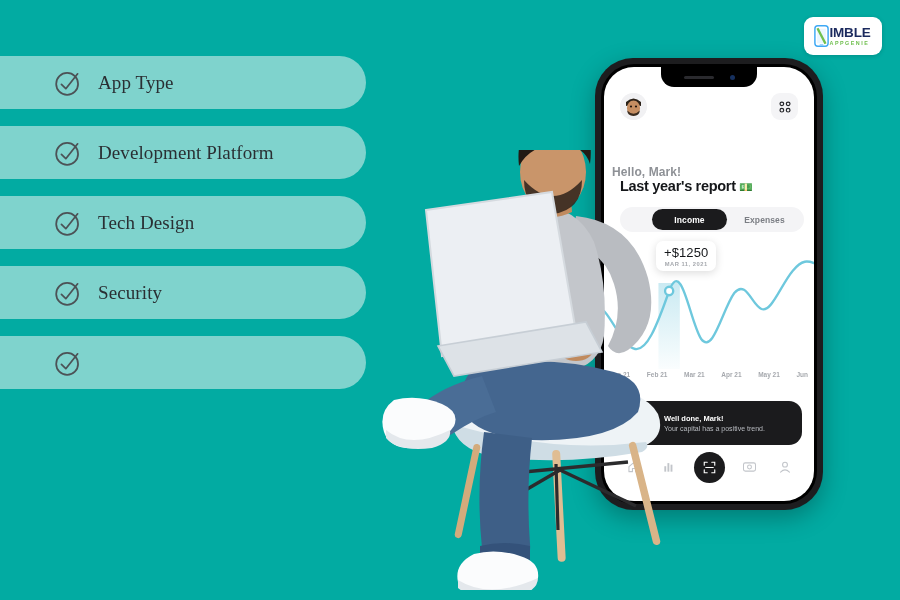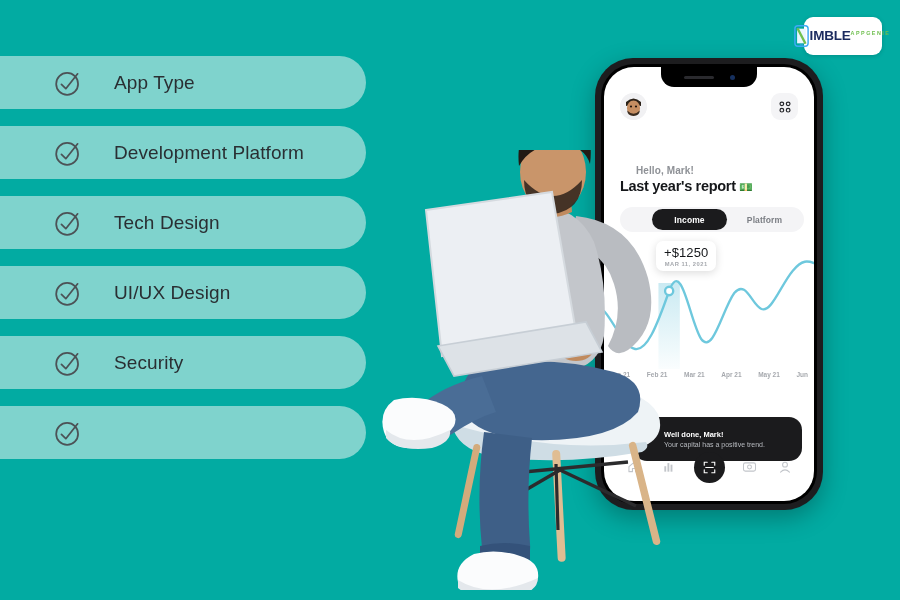--- a/index.html
+++ b/index.html
@@ -39,26 +39,26 @@
   .pill .check-icon {
     position: absolute;
     left: 54px;
     top: 50%;
     transform: translateY(-50%);
     width: 28px;
     height: 28px;
     display: block;
   }
   .pill .pill-label {
-    margin-left: 60px;
+    margin-left: 44px;
     font-size: 19px;
     color: #2a2f33;
     letter-spacing: 0.1px;
     white-space: nowrap;
-    font-family: Liberation Sans, sans-serif;
+    font-family: Liberation Serif, serif;
   }
 
   
   #logo-badge {
     position: absolute;
     right: 18px;
     top: 17px;
     width: 78px;
     height: 38px;
     background: #ffffff;
@@ -75,21 +75,21 @@
     gap: 1px;
     transform: translateX(-1px);
   }
   #logo-phone {
     width: 15px;
     height: 22px;
     flex: 0 0 auto;
   }
   #logo-words {
     display: flex;
-    flex-direction: row;
+    flex-direction: column;
     line-height: 1;
   }
   #logo-main {
     font-size: 13.5px;
     font-weight: bold;
     color: #1b2a5e;
     letter-spacing: -0.2px;
   }
   #logo-sub {
     font-size: 5.4px;
@@ -182,23 +182,23 @@
     height: 27px;
     border-radius: 9px;
     background: #f4f4f6;
     display: flex;
     align-items: center;
     justify-content: center;
   }
 
   #greeting {
     position: absolute;
-    left: 32px;
+    left: 8px;
     top: 98px;
-    font-size: 10px;
+    font-size: 12px;
     color: #8e9196;
     font-weight: bold;
     letter-spacing: 0.1px;
     z-index: 8;
   }
   #report-title {
     position: absolute;
     left: 16px;
     top: 111px;
     font-size: 14.5px;
@@ -292,21 +292,20 @@
     right: 12px;
     top: 334px;
     height: 44px;
     background: #1b1b1d;
     border-radius: 13px;
     z-index: 9;
     display: flex;
     align-items: center;
     padding-left: 30px;
     box-sizing: border-box;
-    margin-top: 16px;
   }
   #toast-badge {
     position: absolute;
     left: -14px;
     top: 50%;
     transform: translateY(-50%);
     width: 28px;
     height: 28px;
     border-radius: 50%;
     background: #ffffff;
@@ -405,29 +404,20 @@
     <div class="pill">
       <span class="check-icon">
         <svg viewBox="0 0 32 32" width="28" height="28">
           <circle cx="15" cy="17" r="12.5" fill="none" stroke="#4c5256" stroke-width="2"></circle>
           <path d="M8.5 17.5 L13.5 22.5 L27 5.5" fill="none" stroke="#4c5256" stroke-width="2" stroke-linecap="round" stroke-linejoin="round"></path>
         </svg>
       </span>
       <span class="pill-label">Tech Design</span>
     </div>
 
-    <div class="pill">
-      <span class="check-icon">
-        <svg viewBox="0 0 32 32" width="28" height="28">
-          <circle cx="15" cy="17" r="12.5" fill="none" stroke="#4c5256" stroke-width="2"></circle>
-          <path d="M8.5 17.5 L13.5 22.5 L27 5.5" fill="none" stroke="#4c5256" stroke-width="2" stroke-linecap="round" stroke-linejoin="round"></path>
-        </svg>
-      </span>
-      <span class="pill-label">UI/UX Design</span>
-    </div>
 
 
     <div class="pill">
       <span class="check-icon">
         <svg viewBox="0 0 32 32" width="28" height="28">
           <circle cx="15" cy="17" r="12.5" fill="none" stroke="#4c5256" stroke-width="2"></circle>
           <path d="M8.5 17.5 L13.5 22.5 L27 5.5" fill="none" stroke="#4c5256" stroke-width="2" stroke-linecap="round" stroke-linejoin="round"></path>
         </svg>
       </span>
       <span class="pill-label">Security</span>
@@ -493,21 +483,21 @@
 
         <div id="greeting">Hello, Mark!</div>
 
         <div id="report-title">
           <span>Last year's report</span>
           <span id="report-emoji">💵</span>
         </div>
 
         <div id="segmented">
           <div class="seg active">Income</div>
-          <div class="seg">Platform</div>
+          <div class="seg">Expenses</div>
         </div>
 
         <div id="chart-area">
           <svg id="chart-svg" viewBox="0 0 216 126" preserveAspectRatio="none">
             <defs>
               <linearGradient id="hiFade" x1="0" y1="0" x2="0" y2="1">
                 <stop offset="0%" stop-color="#9fd9e8" stop-opacity="0.55"></stop>
                 <stop offset="100%" stop-color="#9fd9e8" stop-opacity="0.05"></stop>
               </linearGradient>
             </defs>

